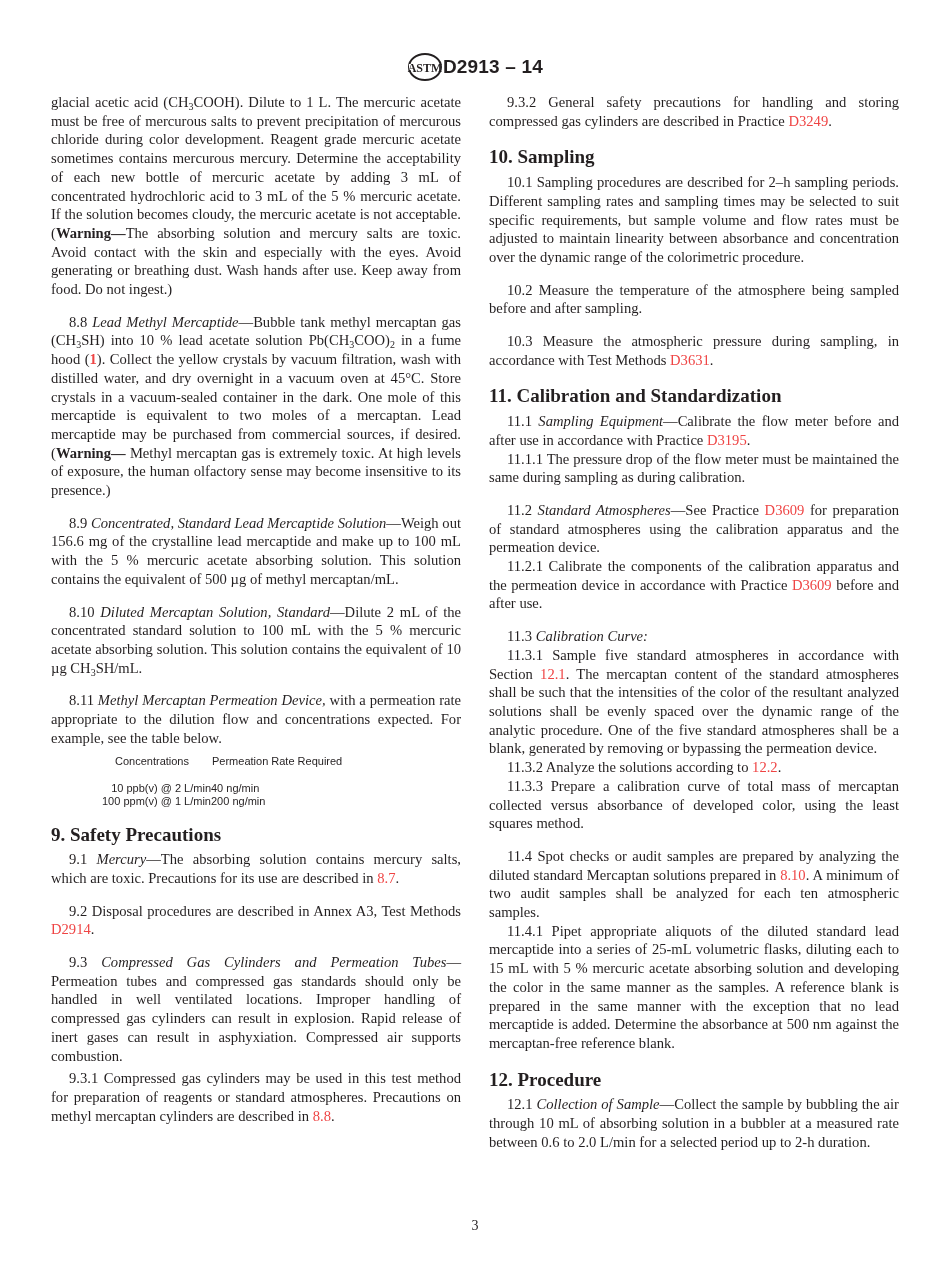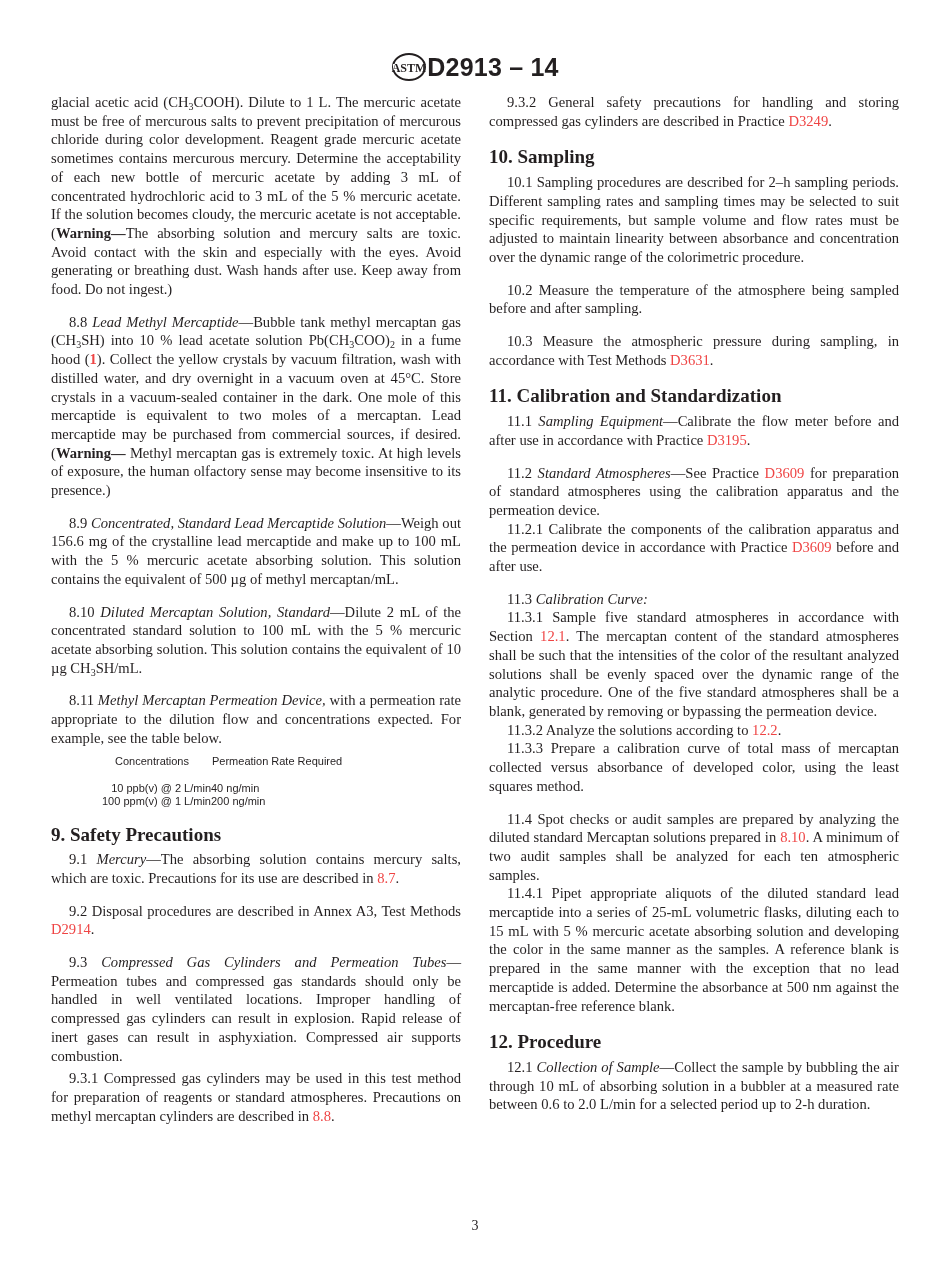--- a/index.html
+++ b/index.html
@@ -8,21 +8,21 @@
       font-family: "Liberation Serif", "DejaVu Serif", serif;
       color: #231f20;
     }
     .header {
       position: absolute; top: 52px; left: 0; width: 950px;
       display: flex; justify-content: center; align-items: center; 
     }
     .logo { width: 36px; height: 30px; }
     .doc-id {
       font-family: "Liberation Sans", "DejaVu Sans", sans-serif;
-      font-weight: bold; font-size: 25px; color: #231f20; letter-spacing: 0.2px;
+      font-weight: bold; font-size: 19px; color: #231f20; letter-spacing: 0.2px;
     }
     .col {
       position: absolute; top: 93px; width: 410px;
       font-size: 14.6px; line-height: 18.7px; text-align: justify;
     }
     .col.left { left: 51px; }
     .col.right { left: 489px; }
     p { margin: 0; text-indent: 0; }
     p.ind { text-indent: 18px; }
     .gap { margin-top: 4px; }
@@ -104,20 +104,21 @@
   <p class="ind">10.1 Sampling procedures are described for 2–h sampling periods. Different sampling rates and sampling times may be selected to suit specific requirements, but sample volume and flow rates must be adjusted to maintain linearity between absorbance and concentration over the dynamic range of the colorimetric procedure.</p>
 
   <p class="ind" style="margin-top:14px">10.2 Measure the temperature of the atmosphere being sampled before and after sampling.</p>
 
   <p class="ind" style="margin-top:14px"><span>10.3 Measure the atmospheric pressure during sampling, in accordance with Test Methods </span><span class="link">D3631</span><span>.</span></p>
 
   <div class="sec-head" style="margin-top:18px">11. Calibration and Standardization</div>
 
   <p class="ind"><span>11.1 </span><i>Sampling Equipment</i><span>—Calibrate the flow meter before and after use in accordance with Practice </span><span class="link">D3195</span><span>.</span></p>
 
+  <p class="ind">11.1.1 The pressure drop of the flow meter must be maintained the same during sampling as during calibration.</p>
 
   <p class="ind" style="margin-top:14px"><span>11.2 </span><i>Standard Atmospheres</i><span>—See Practice </span><span class="link">D3609</span><span> for preparation of standard atmospheres using the calibration apparatus and the permeation device.</span></p>
 
   <p class="ind"><span>11.2.1 Calibrate the components of the calibration apparatus and the permeation device in accordance with Practice </span><span class="link">D3609</span><span> before and after use.</span></p>
 
   <p class="ind" style="margin-top:14px"><span>11.3 </span><i>Calibration Curve:</i></p>
 
   <p class="ind"><span>11.3.1 Sample five standard atmospheres in accordance with Section </span><span class="link">12.1</span><span>. The mercaptan content of the standard atmospheres shall be such that the intensities of the color of the resultant analyzed solutions shall be evenly spaced over the dynamic range of the analytic procedure. One of the five standard atmospheres shall be a blank, generated by removing or bypassing the permeation device.</span></p>
 
   <p class="ind"><span>11.3.2 Analyze the solutions according to </span><span class="link">12.2</span><span>.</span></p>

